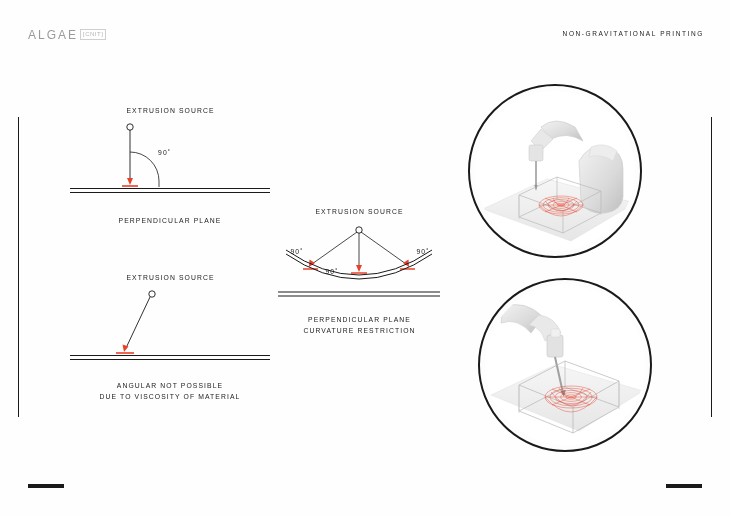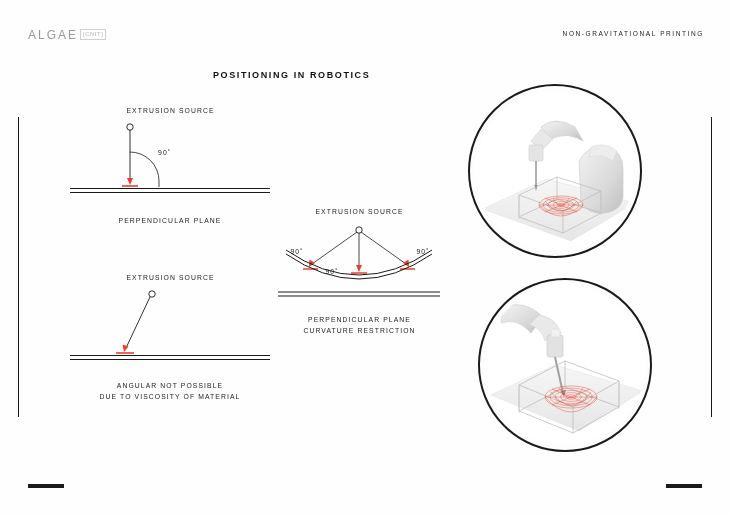--- a/index.html
+++ b/index.html
@@ -137,21 +137,20 @@
 
 <div class="page">
 
   <div class="brand">
     <span class="brand-main">ALGAE</span>
     <span class="brand-sub">[CNIT]</span>
   </div>
 
   <div class="header-right">NON-GRAVITATIONAL PRINTING</div>
 
-  <div class="slide-title">POSITIONING IN ROBOTICS</div>
 
   <div class="rule-left"></div>
   <div class="rule-right"></div>
 
   <div class="diagram" id="diagA">
     <div class="cap" style="left:28px; top:0px; width:165px;">EXTRUSION SOURCE</div>
     <div class="cap" style="left:15px; top:110px; width:190px;">PERPENDICULAR PLANE</div>
     <svg width="220" height="112" viewBox="0 0 220 112">
 
       <circle cx="70" cy="22" r="3.2" fill="none" stroke="#1a1a1a" stroke-width="0.9"></circle>

